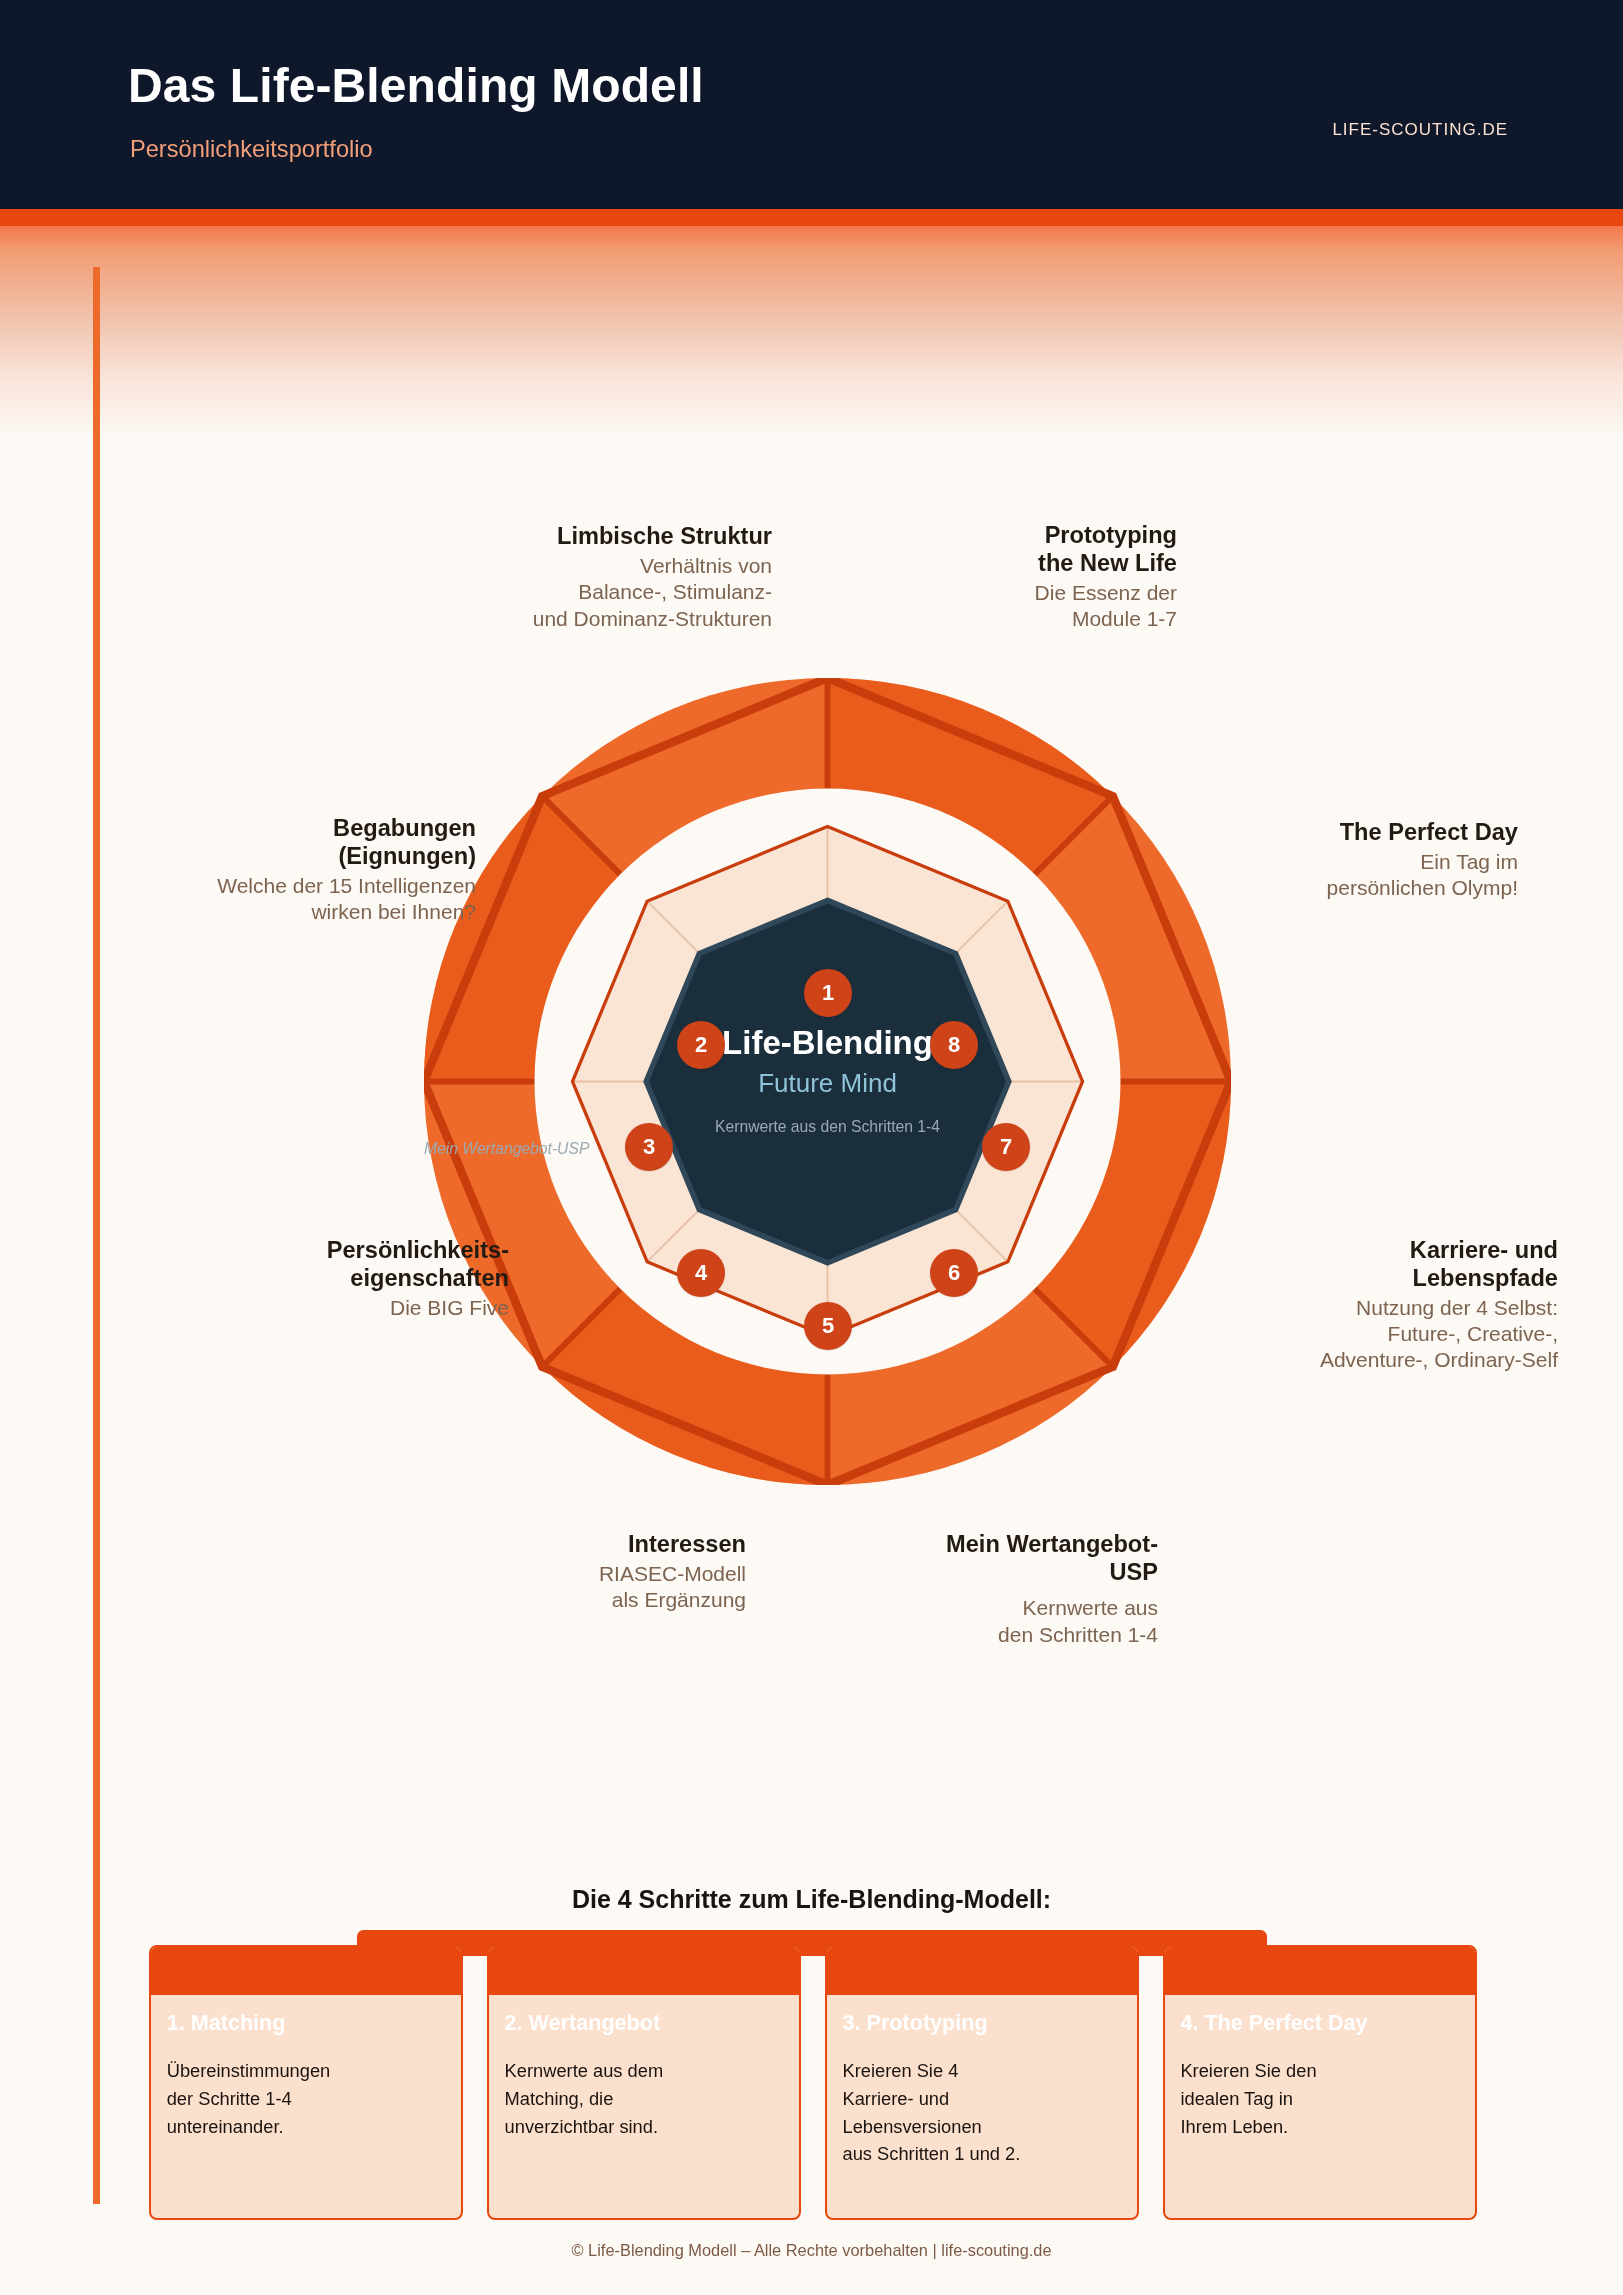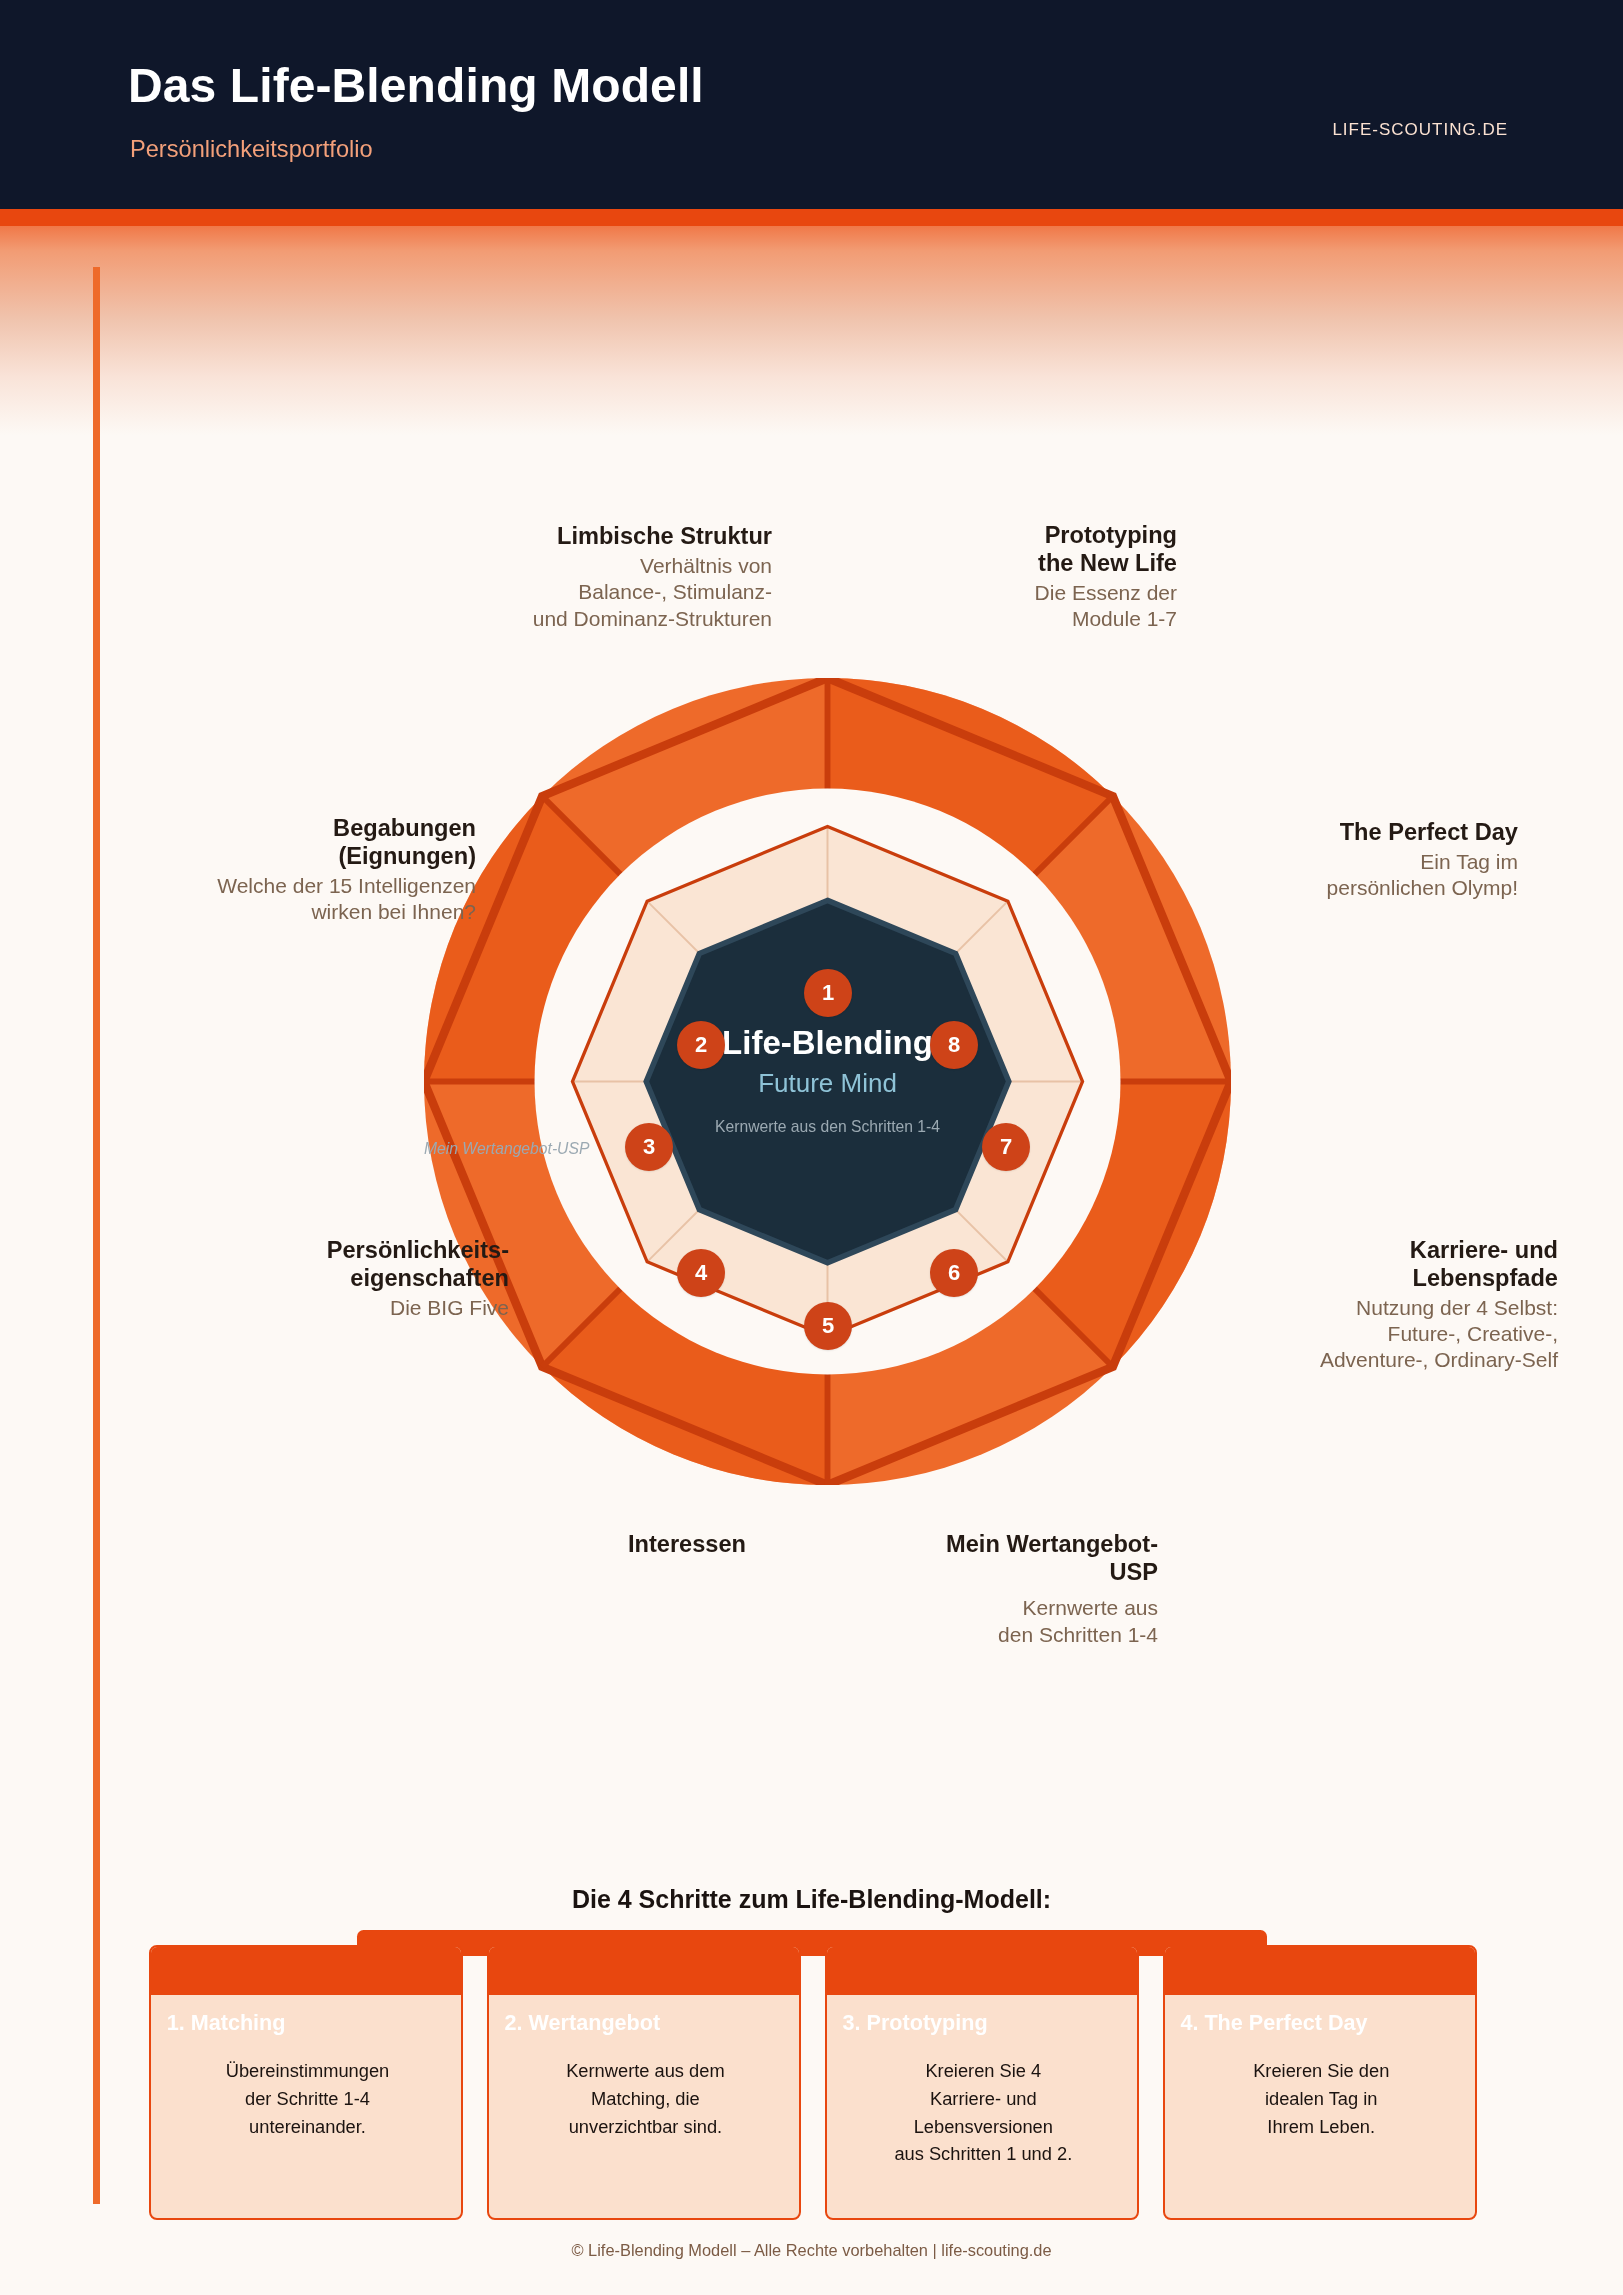--- a/index.html
+++ b/index.html
@@ -104,21 +104,20 @@
     position:absolute;left:149px;top:1945px;width:1328px;height:275px;
     display:flex;gap:23.6px;
   }
   .step-card{
     flex:1;
     background:#FBE0CD;
     border:2px solid #E8470F;
     border-radius:7.9px;
     position:relative;
     overflow:hidden;
-    text-align:center;
   }
   .step-head{
     height:48px;background:#E8470F;
   }
   .step-title{
     position:absolute;left:15.7px;top:63px;
     font-size:21.6px;font-weight:bold;color:#FFFFFF;
   }
   .step-body{
     position:absolute;left:15.7px;top:110px;right:13px;
@@ -256,20 +255,22 @@
 <div class="lbl c lbl-karriere">
   <div class="lt" style="white-space:pre-line;">Karriere- und
 Lebenspfade</div>
   <div class="ls" style="white-space:pre-line;">Nutzung der 4 Selbst:
 Future-, Creative-,
 Adventure-, Ordinary-Self</div>
 </div>
 
 <div class="lbl c lbl-interessen">
   <div class="lt">Interessen</div>
+  <div class="ls" style="white-space:pre-line;">RIASEC-Modell
+als Ergänzung</div>
 </div>
 
 <div class="lbl c lbl-usp">
   <div class="lt" style="white-space:pre-line;">Mein Wertangebot-
 USP</div>
   <div class="ls" style="white-space:pre-line;margin-top:9.2px;">Kernwerte aus
 den Schritten 1-4</div>
 </div>
 
 <div class="steps-title">Die 4 Schritte zum Life-Blending-Modell:</div>

